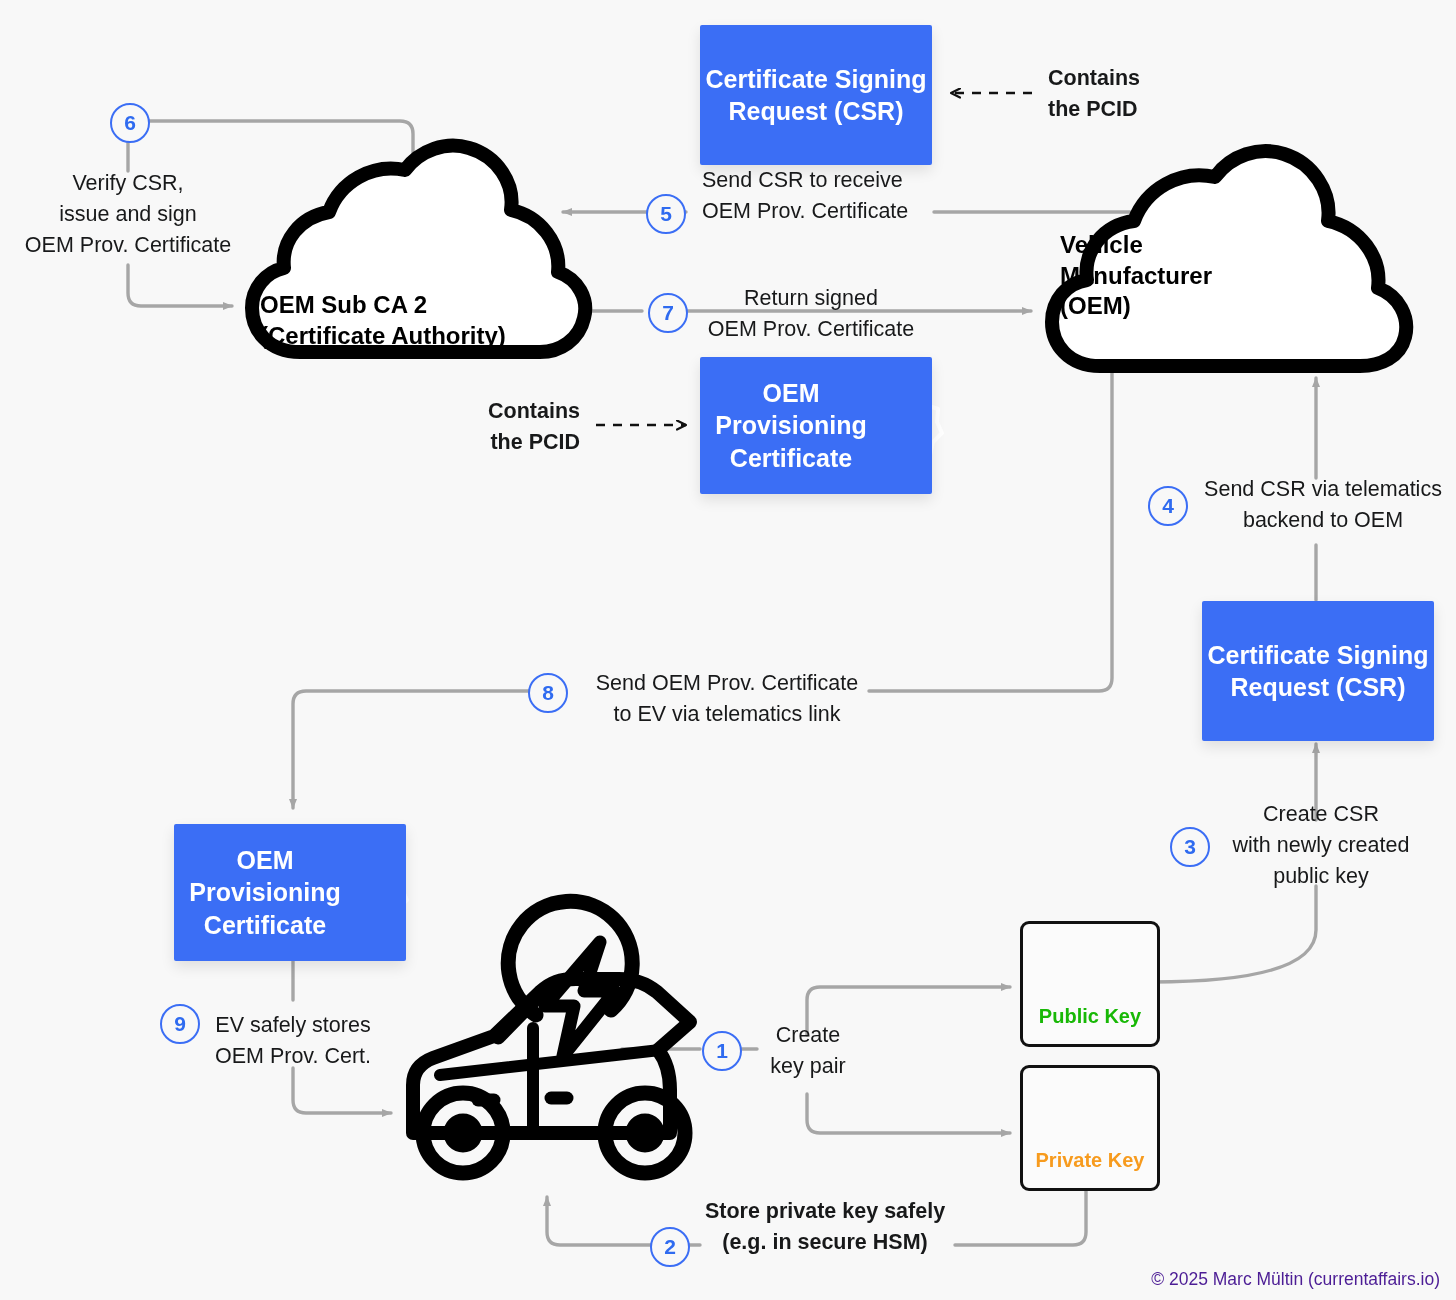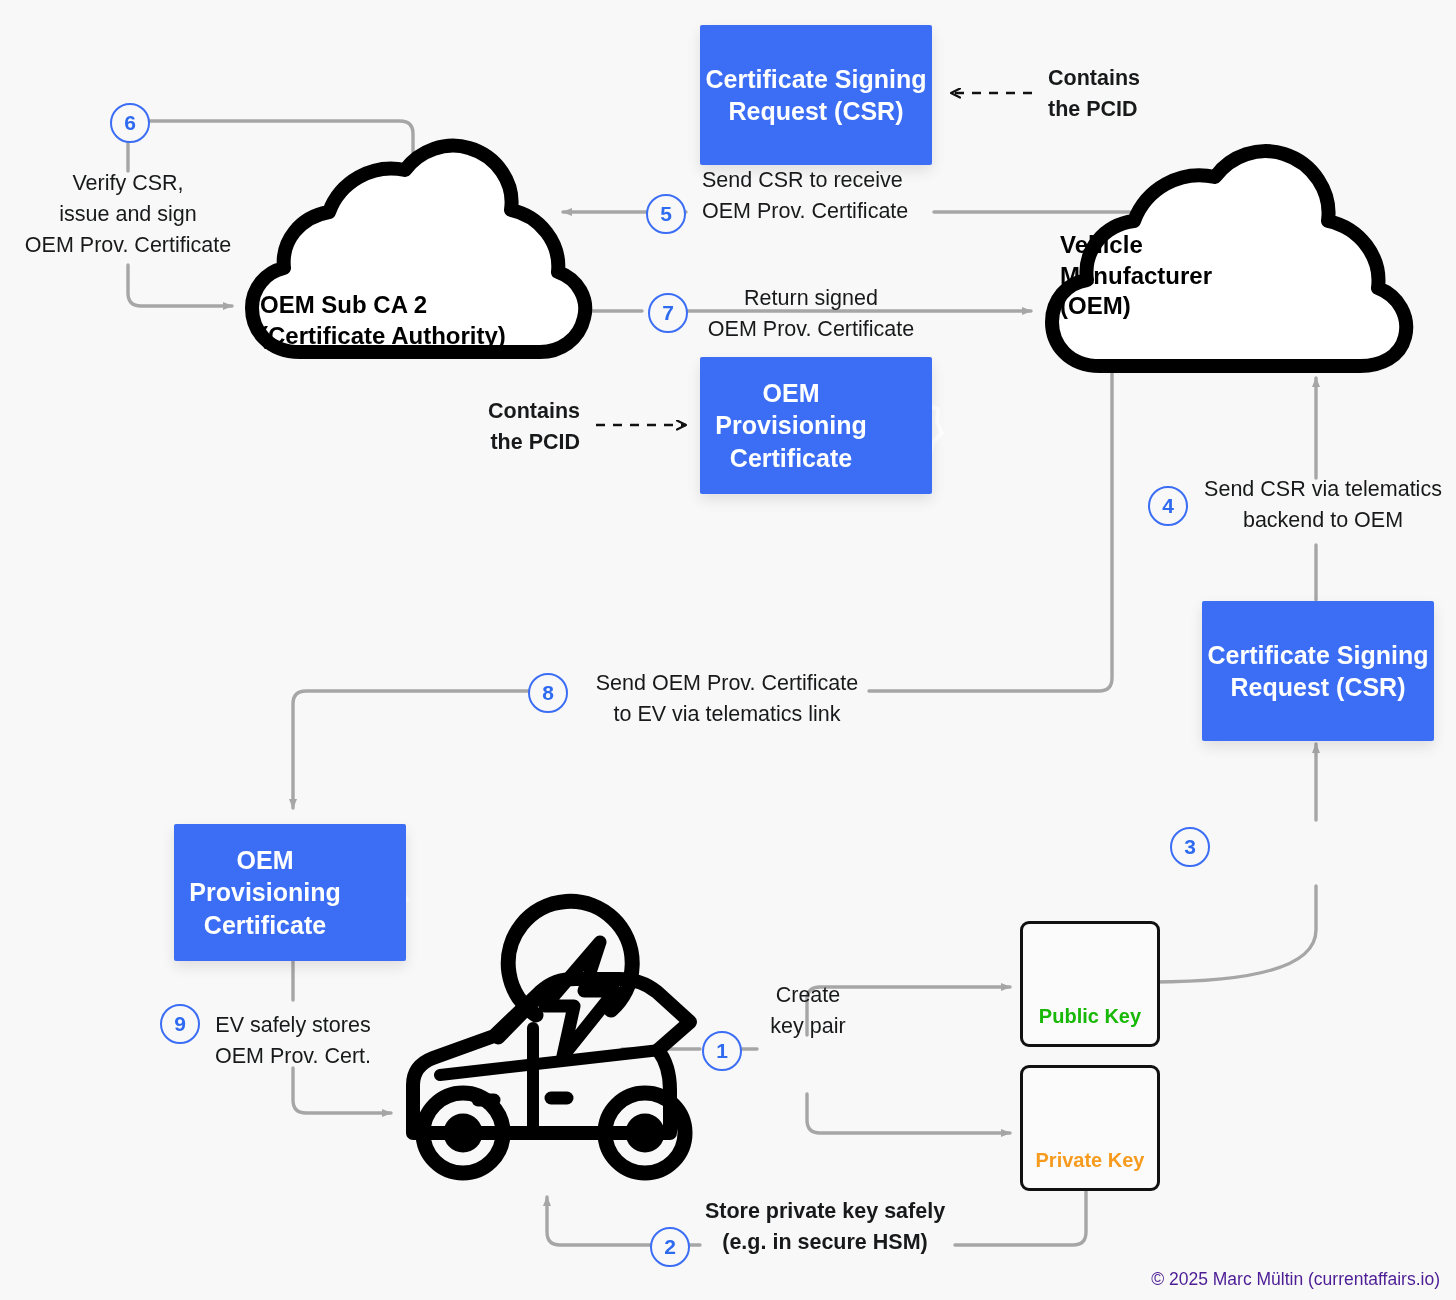--- a/index.html
+++ b/index.html
@@ -290,25 +290,28 @@
 
   <div class="lbl center" style="left:700px;top:283px;width:222px;">Return signed
 OEM Prov. Certificate</div>
 
   <div class="lbl center" style="left:1190px;top:474px;width:266px;">Send CSR via telematics
 backend to OEM</div>
 
   <div class="lbl center" style="left:582px;top:668px;width:290px;">Send OEM Prov. Certificate
 to EV via telematics link</div>
 
+  <div class="lbl center" style="left:1208px;top:799px;width:226px;">Create CSR
+with newly created
+public key</div>
 
   <div class="lbl center" style="left:204px;top:1010px;width:178px;">EV safely stores
 OEM Prov. Cert.</div>
 
-  <div class="lbl center" style="left:756px;top:980px;width:104px;">Create
+  <div class="lbl center" style="left:756px;top:1020px;width:104px;">Create
 key pair</div>
 
   <div class="lbl b center" style="left:694px;top:1196px;width:262px;">Store private key safely
 (e.g. in secure HSM)</div>
 
   <div class="lbl b left" style="left:1048px;top:63px;width:200px;">Contains
 the PCID</div>
 
   <div class="lbl b right" style="left:400px;top:396px;width:180px;">Contains
 the PCID</div>

